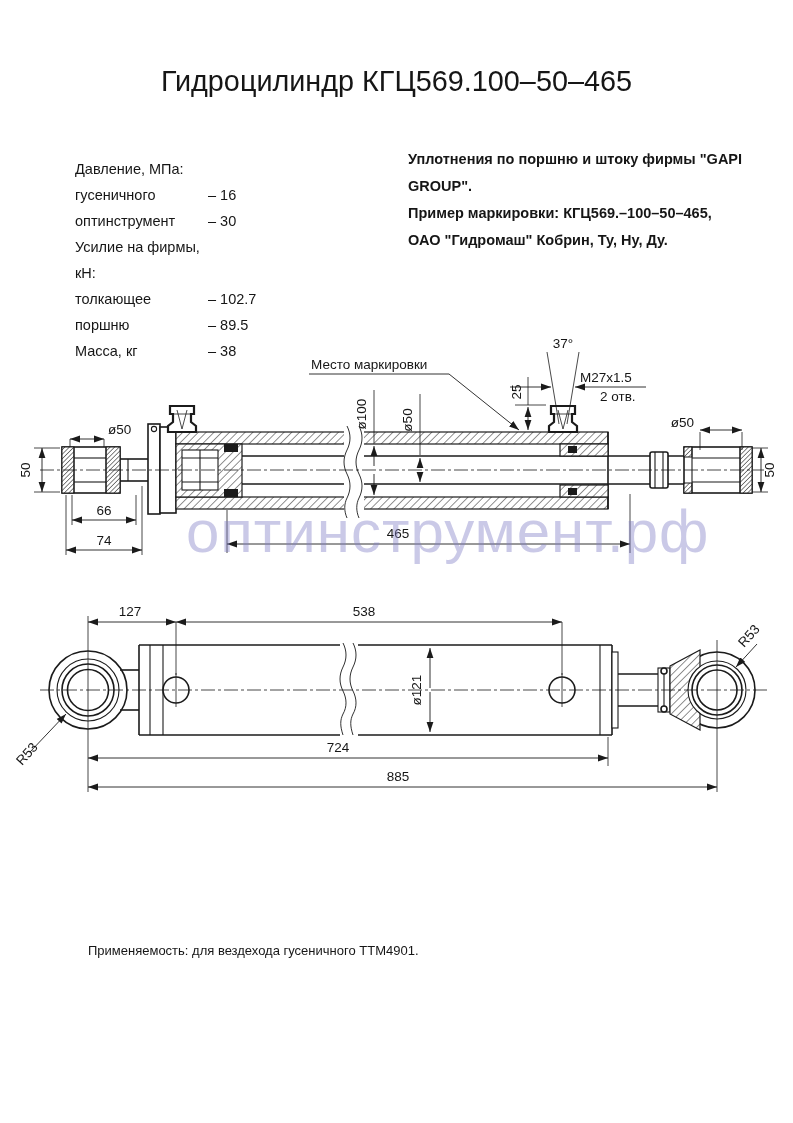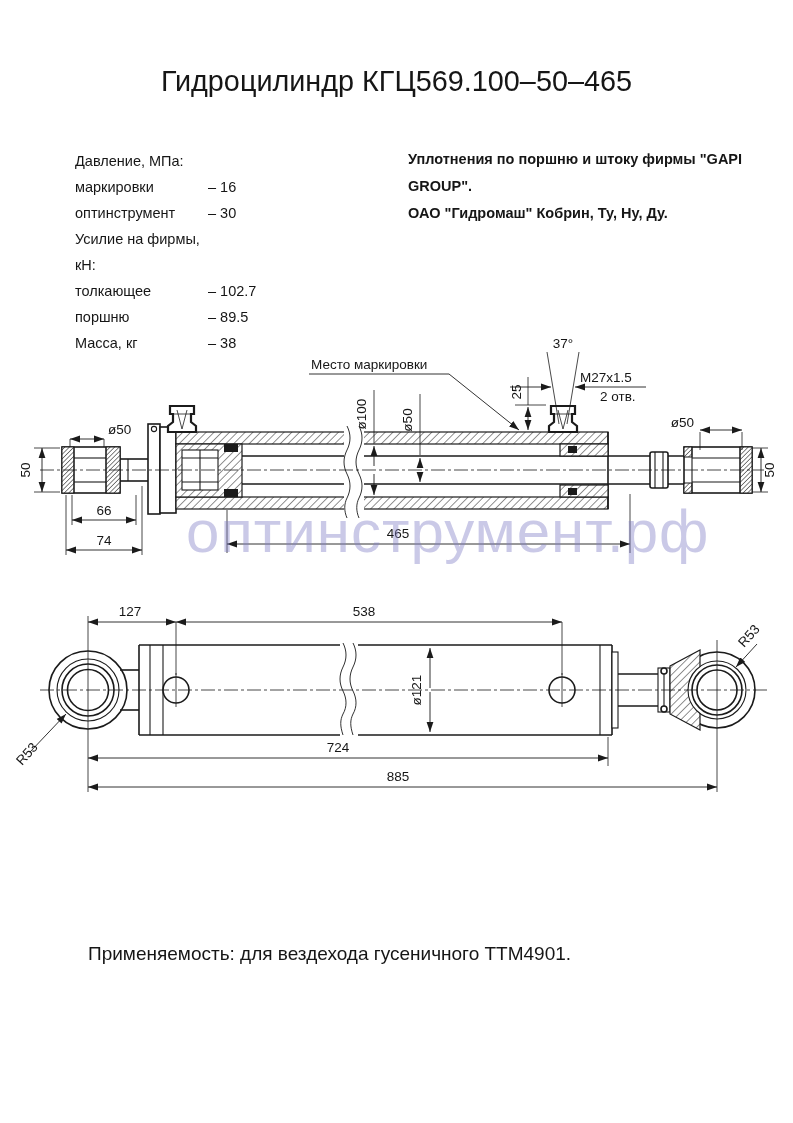--- a/index.html
+++ b/index.html
@@ -1,23 +1,23 @@
 <!DOCTYPE html>
 <html><head>
 <meta charset="utf-8">
 <style>
   html,body{margin:0;padding:0;background:#e8e8e8;}
   .page{position:relative;width:793px;height:1123px;background:#ffffff;margin:0 auto;overflow:hidden;
         font-family:"Liberation Sans",sans-serif;color:#161616;}
   .title{position:absolute;left:0;top:64px;width:100%;text-align:center;font-size:30px;
          letter-spacing:0px;transform:scaleX(.96);font-weight:400;}
-  .specs{position:absolute;left:75px;top:148px;display:grid;grid-template-columns:133px auto;
+  .specs{position:absolute;left:75px;top:156px;display:grid;grid-template-columns:133px auto;
          font-size:14.5px;line-height:26px;}
   .notes{position:absolute;left:408px;top:146px;font-size:14.5px;line-height:27px;font-weight:bold;}
-  .application{position:absolute;left:88px;top:943px;font-size:19px;}
+  .application{position:absolute;left:88px;top:943px;font-size:13px;}
   .watermark{position:absolute;left:186px;top:497px;font-size:60px;letter-spacing:1px;
              color:rgba(128,126,197,0.42);z-index:5;pointer-events:none;white-space:nowrap;}
   svg.drawing{position:absolute;left:0;}
   .geo{fill:none;stroke:#1b1b1b;stroke-width:1.6;}
   .geof{fill:#fff;stroke:#1b1b1b;stroke-width:1.6;}
   .g2{stroke-width:1.1;}
   .hatch{fill:url(#h1);stroke:#1b1b1b;stroke-width:1.2;}
   .hatchB{fill:url(#h1b);stroke:#1b1b1b;stroke-width:1.2;}
   .hatch2{fill:url(#h2);stroke:#1b1b1b;stroke-width:1;}
   .blackf{fill:#1b1b1b;stroke:none;}
@@ -31,36 +31,37 @@
 </head>
 <body>
 
 <div class="page">
 
   <div class="title">Гидроцилиндр КГЦ569.100–50–465</div>
 
   <div class="specs">
     <div>Давление, МПа:</div>
       <div></div>
-    <div>маркировки</div>
+    <div>гусеничного</div>
       <div>– 16</div>
     <div>оптинструмент</div>
       <div>– 30</div>
     <div>Усилие на фирмы, кН:</div>
       <div></div>
     <div>толкающее</div>
       <div>– 102.7</div>
     <div>поршню</div>
       <div>– 89.5</div>
     <div>Масса, кг</div>
       <div>– 38</div>
   </div>
 
   <div class="notes">
     <div>Уплотнения по поршню и штоку фирмы "GAPI GROUP".</div>
+    <div>Пример маркировки: КГЦ569.–100–50–465,</div>
     <div>ОАО "Гидромаш" Кобрин, Ту, Ну, Ду.</div>
   </div>
 
   <svg class="drawing" style="top:333px;" width="793" height="237" viewBox="0 333 793 237">
     <defs>
       <pattern id="h1" width="5.5" height="5.5" patternUnits="userSpaceOnUse" patternTransform="rotate(45)">
         <rect width="5.5" height="5.5" fill="#fff"></rect>
           <line x1="0" y1="0" x2="0" y2="5.5" stroke="#222" stroke-width="1"></line>
       </pattern>
       <pattern id="h2" width="3.2" height="3.2" patternUnits="userSpaceOnUse" patternTransform="rotate(45)">

